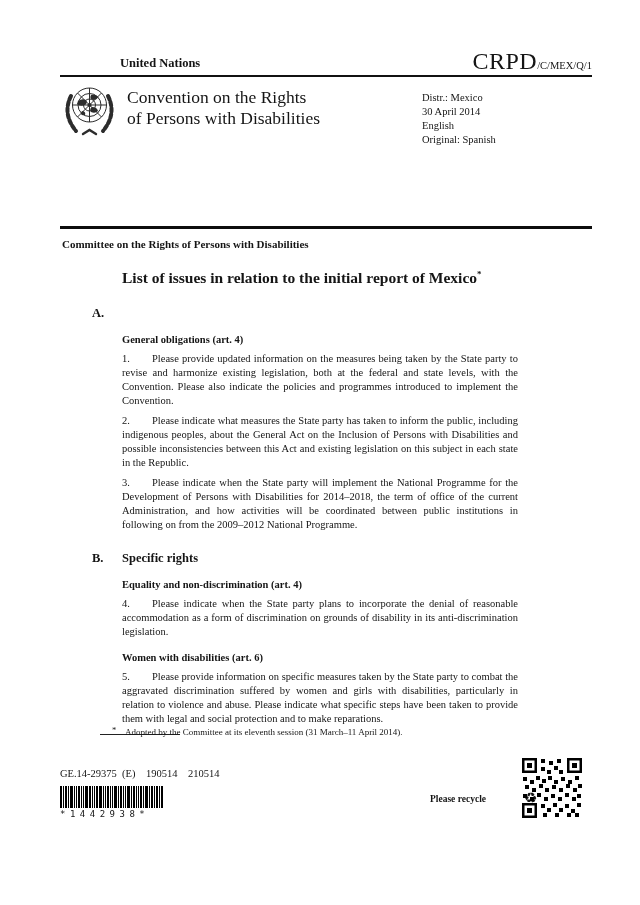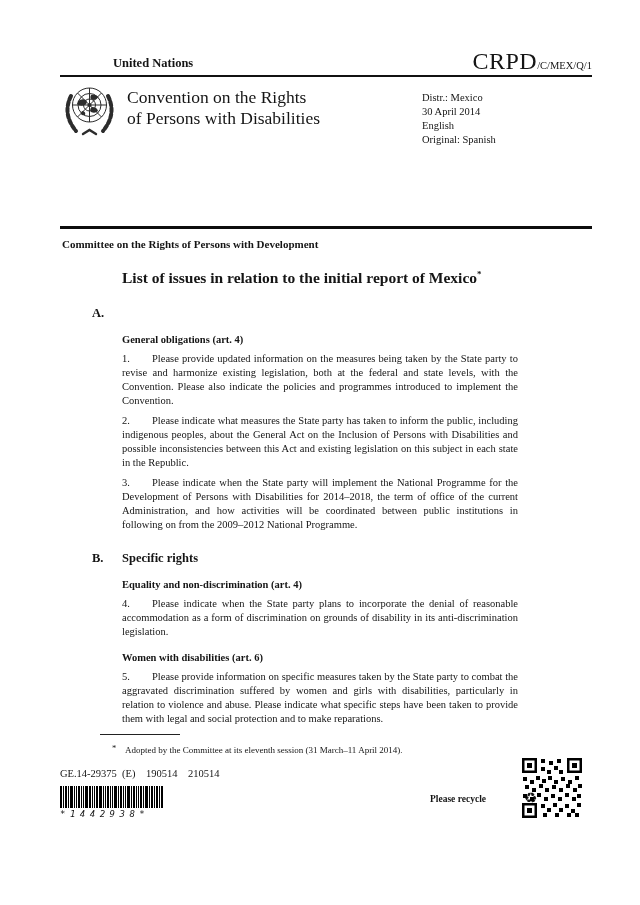--- a/index.html
+++ b/index.html
@@ -2,21 +2,21 @@
 <html><head>
 <meta charset="utf-8">
 <style>
   html,body{margin:0;padding:0;background:#e9e9e9;}
   .page{
     position:relative;width:640px;height:905px;background:#ffffff;
     font-family:"Liberation Serif",serif;color:#151515;overflow:hidden;
     box-shadow:0 0 0 1px #d8d8d8;
   }
   
-  .org-name{position:absolute;left:113px;top:56px;font-size:12.5px;font-weight:bold;font-family:Liberation Serif, serif;}
+  .org-name{position:absolute;left:120px;top:56px;font-size:12.5px;font-weight:bold;font-family:Liberation Serif, serif;}
   .doc-symbol{position:absolute;right:48px;top:48px;white-space:nowrap;}
   .doc-symbol .main{font-size:24px;letter-spacing:.5px;}
   .doc-symbol .rest{font-size:10.5px;}
   .rule-thin{position:absolute;left:60px;right:48px;top:75px;height:2px;background:#111;}
   .emblem{position:absolute;left:61px;top:81px;width:57px;height:59px;}
   .conv-title{position:absolute;left:127px;top:87px;font-size:17.5px;font-weight:normal;line-height:21px;}
   .distr-block{position:absolute;left:422px;top:91px;font-size:10.5px;line-height:14px;}
   .rule-thick{position:absolute;left:60px;right:48px;top:226px;height:3px;background:#0d0d0d;}
   
   .doc-body{position:absolute;left:0;top:237px;width:640px;}
@@ -24,25 +24,25 @@
   .doc-title{margin:14px 0 0 122px;font-size:15.5px;font-weight:bold;line-height:19px;}
   .doc-title sup{font-size:9px;vertical-align:6px;}
   .sec-head{margin:18px 0 0 92px;font-size:12.5px;font-weight:bold;line-height:16px;display:flex;}
   .sec-head .letter{width:30px;flex:none;}
   .sec-head.first{margin-top:18px;}
   .sub-head{margin:12px 0 0 122px;width:396px;font-size:10.5px;font-weight:bold;line-height:13px;}
   .para{margin:6px 0 0 122px;width:396px;font-size:10.5px;line-height:14px;text-align:justify;}
   .para .pnum{display:inline-block;width:30px;}
   
   .footnote-sep{position:absolute;left:100px;top:734px;width:80px;border-top:1.5px solid #222;}
-  .footnote{position:absolute;left:112px;top:742px;width:420px;font-size:9px;line-height:12px;}
+  .footnote{position:absolute;left:112px;top:724px;width:420px;font-size:9px;line-height:12px;}
   .footnote .mark{display:inline-block;width:13px;vertical-align:2px;font-size:8.5px;}
   .ge-line{position:absolute;left:60px;top:768px;font-size:10.5px;white-space:pre;}
   .barcode{position:absolute;left:60px;top:786px;}
-  .barcode-text{position:absolute;left:60px;top:809px;font-family:"DejaVu Sans Mono",monospace;font-size:9px;letter-spacing:4.5px;font-style:italic;}
+  .barcode-text{position:absolute;left:60px;top:809px;font-family:"DejaVu Sans Mono",monospace;font-size:9px;letter-spacing:4.5px;}
   .recycle{position:absolute;left:430px;top:791px;font-size:9.5px;font-weight:bold;display:flex;align-items:center;gap:36px;}
   .recycle .glyph{font-family:"DejaVu Sans",sans-serif;font-size:15px;font-weight:normal;margin-left:2px;line-height:15px;}
   .qr{position:absolute;left:521px;top:757px;width:62px;height:62px;}
 </style>
 </head>
 <body>
 
 <div class="page">
 
   <div class="org-name">United Nations</div>
@@ -81,21 +81,21 @@
   <div class="distr-block">
     <div>Distr.: Mexico</div>
     <div>30 April 2014</div>
     <div>English</div>
     <div>Original: Spanish</div>
   </div>
 
   <div class="rule-thick"></div>
 
   <div class="doc-body">
-    <div class="committee">Committee on the Rights of Persons with Development</div>
+    <div class="committee">Committee on the Rights of Persons with Disabilities</div>
 
     <div class="doc-title"><span>List of issues in relation to the initial report of Mexico</span><sup>*</sup></div>
 
     <div class="sec-head first">
       <span class="letter">A.</span>
     </div>
 
     <div class="sub-head">General obligations (art. 4)</div>
 
     <div class="para"><span class="pnum">1.</span><span>Please provide updated information on the measures being taken by the State party to revise and harmonize existing legislation, both at the federal and state levels, with the Convention. Please also indicate the policies and programmes introduced to implement the Convention.</span></div>

